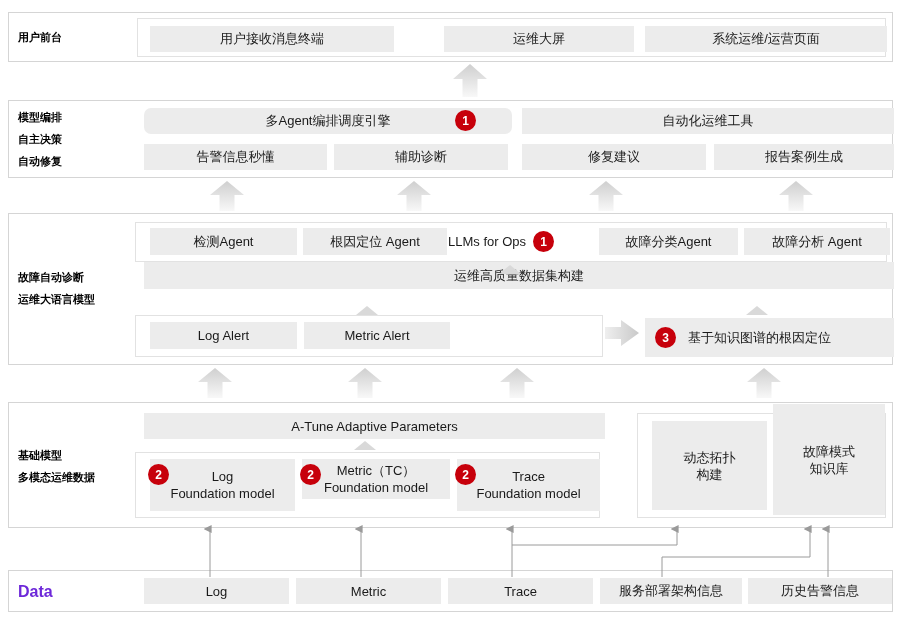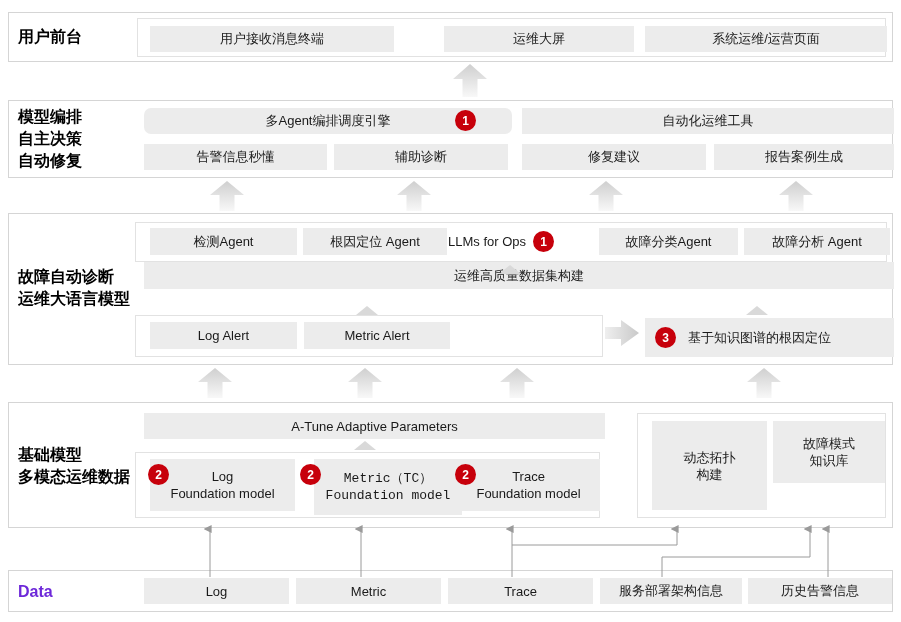--- a/index.html
+++ b/index.html
@@ -1,21 +1,21 @@
 <!DOCTYPE html>
 <html style="--red: #c7000b; --gray: #ececec;"><head>
 <meta charset="utf-8">
 <style>
   html,body{margin:0;padding:0;background:#fff;}
   .canvas{
     position:relative;width:901px;height:622px;background:#fff;overflow:hidden;
     font-family:"Liberation Sans",sans-serif;color:#1a1a1a;
   }
   .section{position:absolute;border:1px solid #d5d5d5;background:#fff;box-sizing:border-box;}
-  .seclabel{position:absolute;font-weight:bold;color:#000;font-size:16px;line-height:22px;}
+  .seclabel{position:absolute;font-weight:bold;color:#000;font-size:11px;line-height:22px;}
   .seclabel span{display:block;}
   .gbox{
     position:absolute;background:var(--gray,#ececec);display:flex;align-items:center;justify-content:center;
     font-size:13px;color:#1a1a1a;box-sizing:border-box;text-align:center;margin-left:7px;
   }
   .wbox{position:absolute;border:1px solid #e2e2e2;background:#fff;box-sizing:border-box;}
   .badge{
     width:21px;height:21px;border-radius:50%;background:var(--red,#c7000b);color:#fff;
     font-size:12px;font-weight:bold;display:flex;align-items:center;justify-content:center;flex:0 0 auto;
   }
@@ -85,38 +85,38 @@
   </div>
   <div class="gbox" style="left:137px;top:413px;width:461px;height:26px;">A-Tune Adaptive Parameters</div>
   <div class="wbox" style="left:135px;top:452px;width:465px;height:66px;"></div>
 
   <div class="gbox twoLine" style="left:143px;top:459px;width:145px;height:52px;">
     <span>Log</span>
     <span>Foundation model</span>
   </div>
   <div class="badge badge-abs" style="left:148px;top:464px;">2</div>
 
-  <div class="gbox twoLine" style="left:307px;top:459px;width:148px;height:56px;font-family:Liberation Mono, monospace;">
+  <div class="gbox twoLine" style="left:295px;top:459px;width:148px;height:40px;">
     <span>Metric（TC）</span>
     <span>Foundation model</span>
   </div>
   <div class="badge badge-abs" style="left:300px;top:464px;">2</div>
 
   <div class="gbox twoLine" style="left:450px;top:459px;width:143px;height:52px;">
     <span>Trace</span>
     <span>Foundation model</span>
   </div>
   <div class="badge badge-abs" style="left:455px;top:464px;">2</div>
 
   <div class="wbox" style="left:637px;top:413px;width:249px;height:105px;"></div>
   <div class="gbox twoLine" style="left:645px;top:421px;width:115px;height:89px;">
     <span>动态拓扑</span>
     <span>构建</span>
   </div>
-  <div class="gbox twoLine" style="left:766px;top:421px;width:112px;height:62px;">
+  <div class="gbox twoLine" style="left:766px;top:404px;width:112px;height:111px;">
     <span>故障模式</span>
     <span>知识库</span>
   </div>
 
   <div class="section" style="left:8px;top:570px;width:885px;height:42px;"></div>
   <div class="datalabel" style="left:18px;top:583px;">Data</div>
   <div class="gbox" style="left:137px;top:578px;width:145px;height:26px;">Log</div>
   <div class="gbox" style="left:289px;top:578px;width:145px;height:26px;">Metric</div>
   <div class="gbox" style="left:441px;top:578px;width:145px;height:26px;">Trace</div>
   <div class="gbox" style="left:593px;top:578px;width:142px;height:26px;">服务部署架构信息</div>

